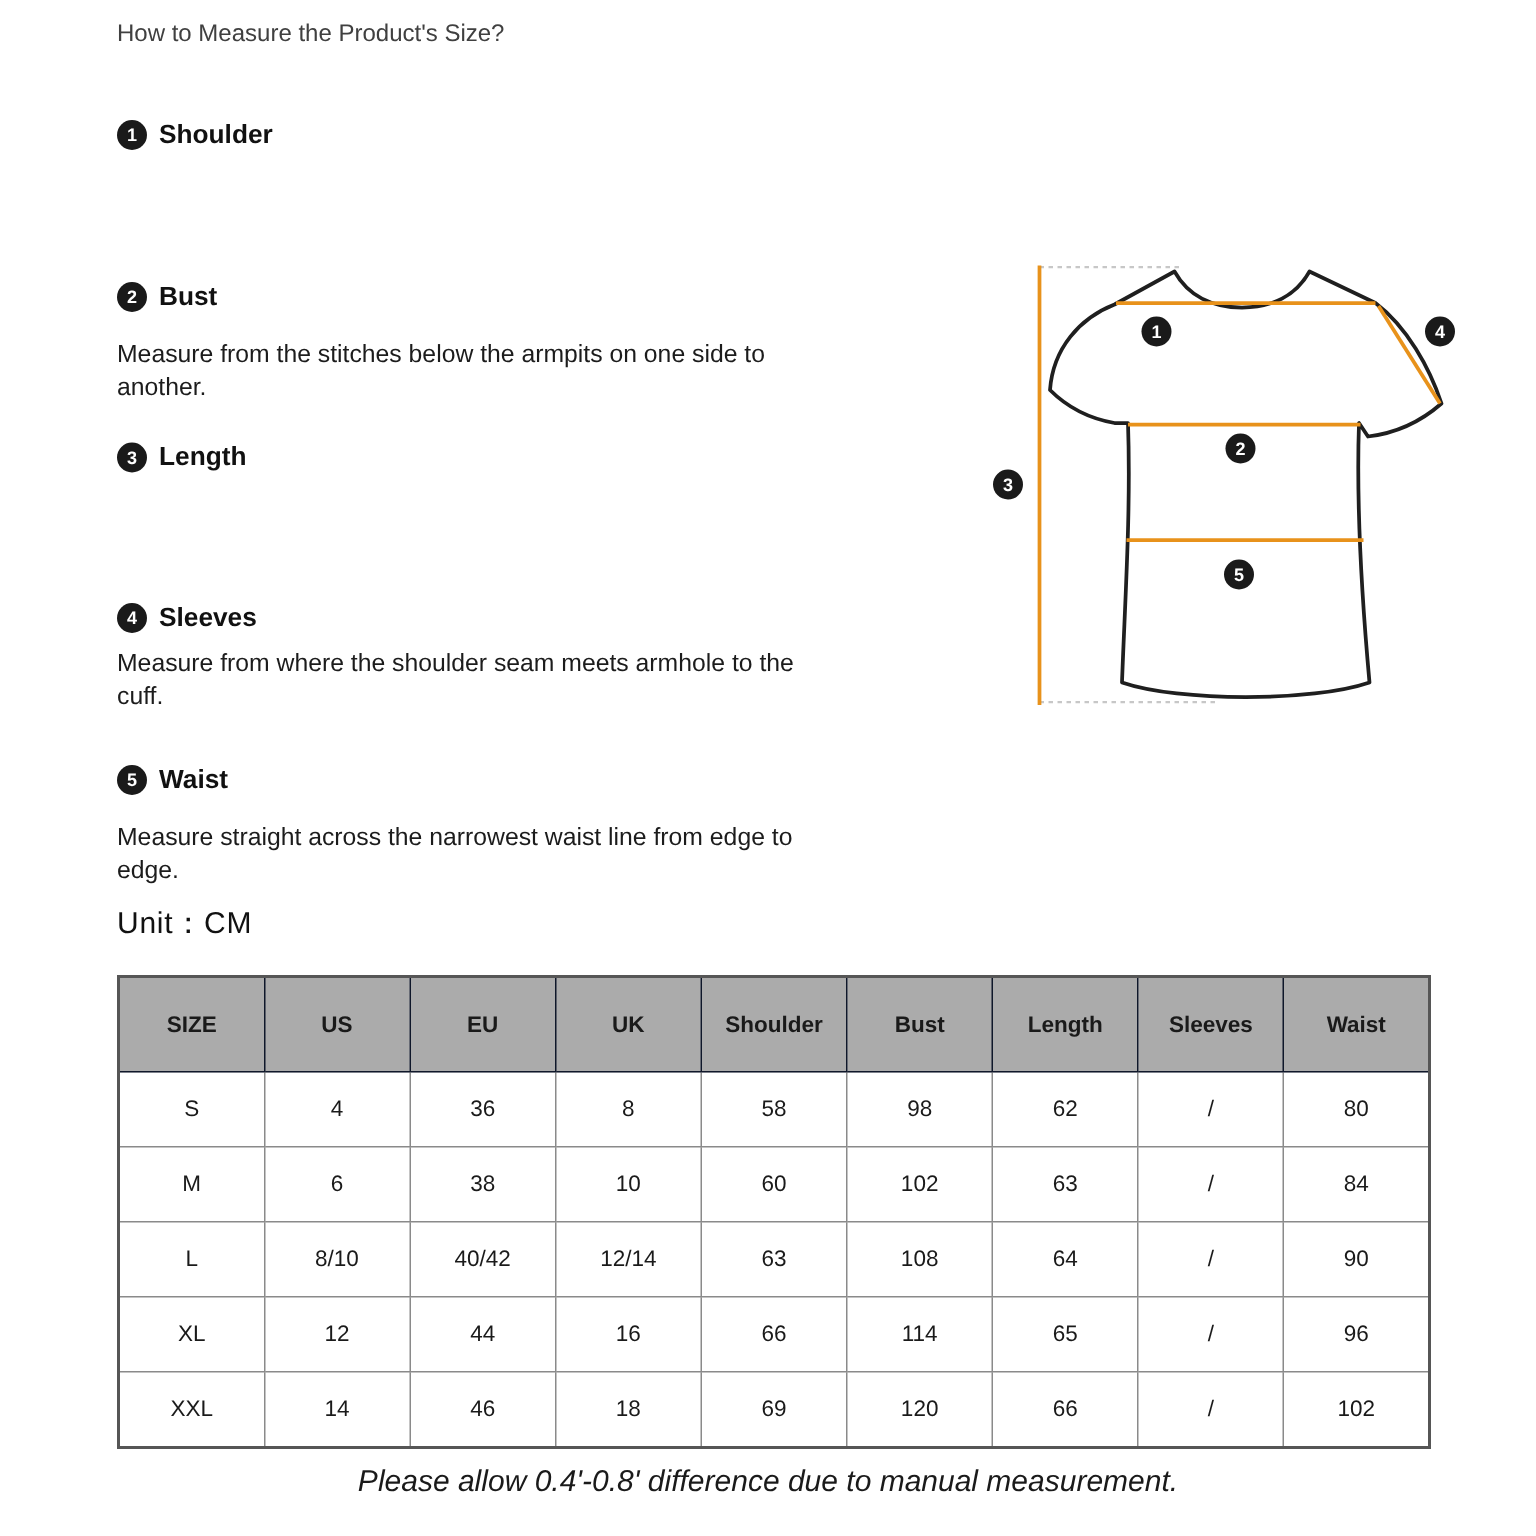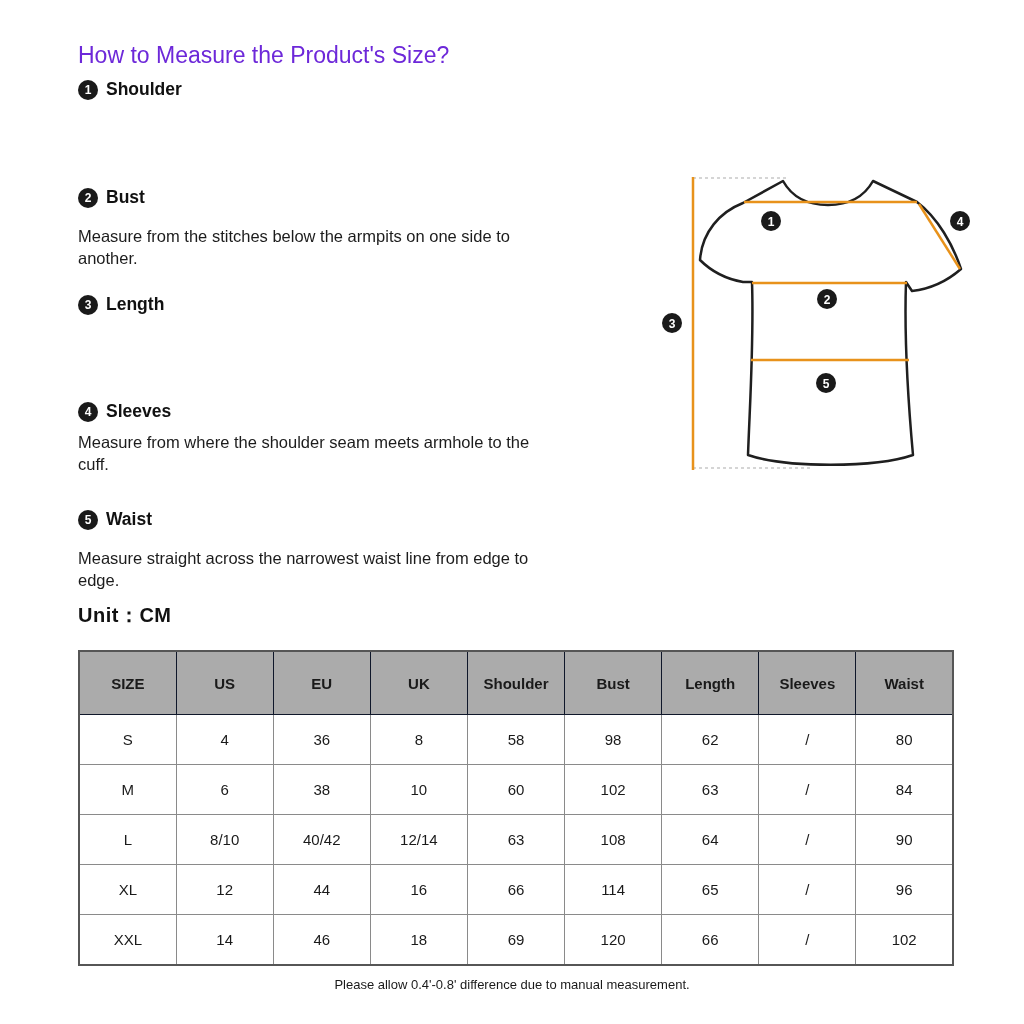--- a/index.html
+++ b/index.html
@@ -1,54 +1,54 @@
 <!DOCTYPE html>
 <html><head>
 <meta charset="utf-8">
 <style>
   html,body{margin:0;padding:0;background:#fff;}
   .canvas{
     position:relative;width:1024px;height:1024px;background:#ffffff;
     font-family:"Liberation Sans",sans-serif;color:#1a1a1a;overflow:hidden;
   }
   .page-title{
-    position:absolute;left:78px;top:42px;font-size:23px;font-weight:400;color:#6d28d9;
+    position:absolute;left:78px;top:14px;font-size:16px;font-weight:400;color:#404040;
   }
   .sec-head{
     position:absolute;left:78px;display:flex;align-items:center;gap:8px;
   }
   .badge{
     width:20px;height:20px;border-radius:50%;background:#1a1a1a;color:#fff;
     font-size:12px;font-weight:700;display:flex;align-items:center;justify-content:center;
     flex:0 0 20px;
   }
   .sec-label{font-size:17.5px;font-weight:700;color:#111;}
   .sec-desc{
     position:absolute;left:78px;width:545px;font-size:16.5px;line-height:22px;
     color:#1c1c1c;white-space:pre-line;
   }
   .unit-line{
-    position:absolute;left:78px;top:602px;font-size:20px;font-weight:700;color:#111;
+    position:absolute;left:78px;top:602px;font-size:20px;font-weight:400;color:#111;
     letter-spacing:0.5px;
   }
   .size-table{
     position:absolute;left:78px;top:650px;width:876px;border-collapse:collapse;
     table-layout:fixed;border:2px solid #565656;
   }
   .size-table th{
     background:#ABABAB;height:60px;border:1px solid #0f172a;
     font-size:15px;font-weight:700;color:#1a1a1a;text-align:center;
   }
   .size-table td{
     height:47px;border:1px solid #8a8a8a;font-size:15px;font-weight:400;
     color:#1a1a1a;text-align:center;background:#fff;
   }
   .footer-note{
     position:absolute;left:0;top:977px;width:1024px;text-align:center;
-    font-size:13px;color:#1a1a1a;
+    font-size:20px;color:#1a1a1a;font-style:italic;
   }
   .diagram{position:absolute;left:640px;top:150px;}
 </style>
 </head>
 <body>
 
 <div class="canvas">
 
   <div class="page-title">How to Measure the Product's Size?</div>
 

